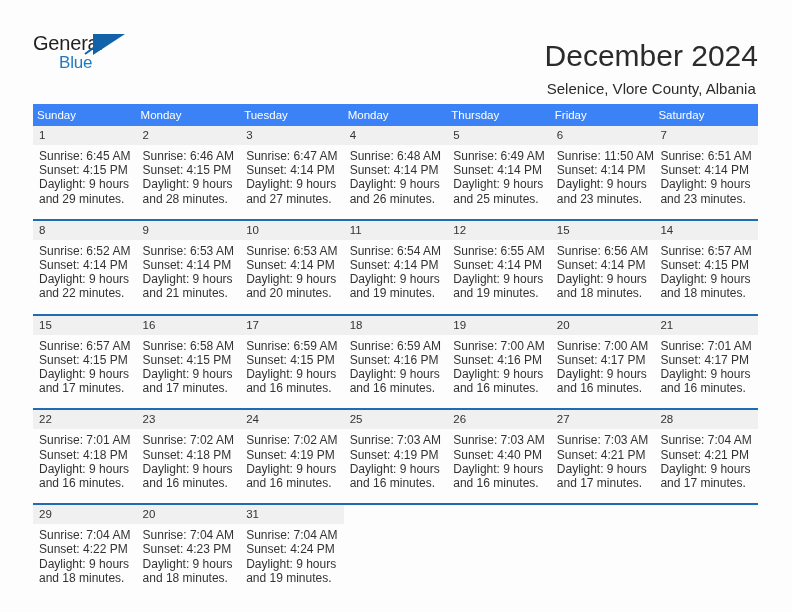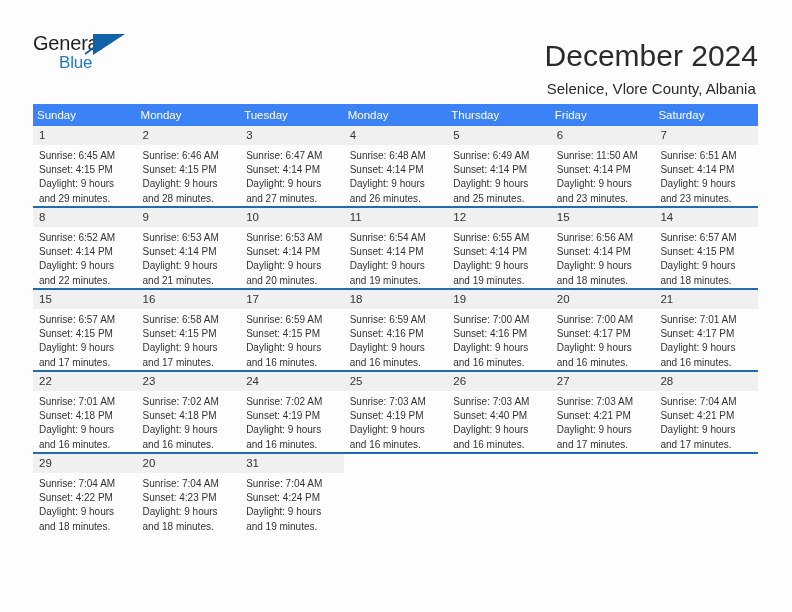--- a/index.html
+++ b/index.html
@@ -124,22 +124,22 @@
   }
   .daynum-band {
     background: #f0f0f0;
     padding: 3px 0 3px 6px;
     font-size: 11.5px;
     color: #333;
     height: 13px;
     line-height: 13px;
   }
   .cell-body {
-    padding: 4px 6px 0 6px;
-    font-size: 10px;
+    padding: 4px 6px 13px 6px;
+    font-size: 12px;
     line-height: 14.2px;
     color: #333;
   }
   .cell-body .line {
     white-space: nowrap;
   }
   td.empty .daynum-band {
     background: transparent;
   }
 </style>

